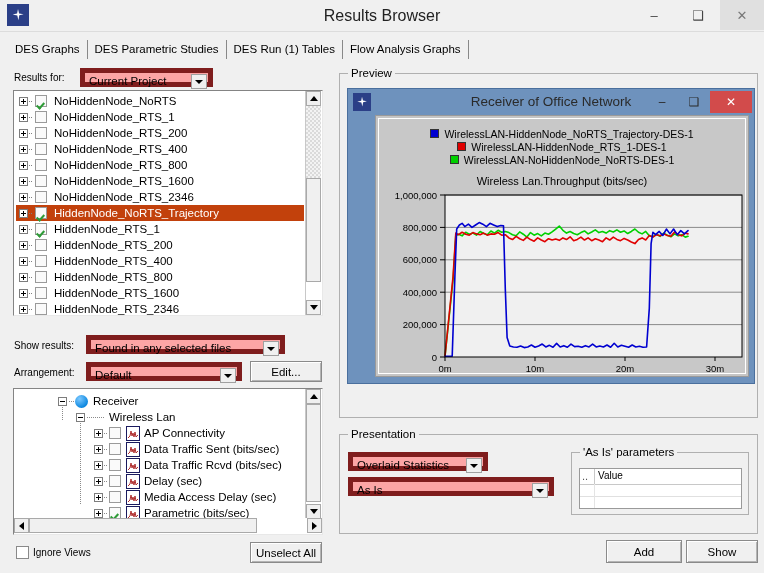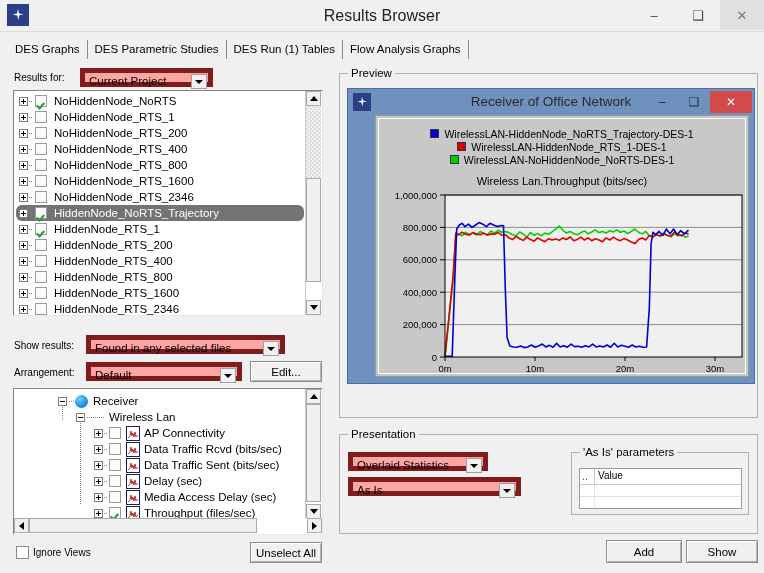--- a/index.html
+++ b/index.html
@@ -39,21 +39,21 @@
         border:1px solid #a0a0a0;box-sizing:border-box;display:flex;align-items:center;justify-content:center;}
   .caret{width:0;height:0;border-left:4px solid transparent;border-right:4px solid transparent;
          border-top:4px solid #000;}
 
   .listbox{position:absolute;background:#fff;border:2px inset #d6d6d6;
            border-top:1px solid #848484;border-left:1px solid #848484;
            border-right:1px solid #e8e8e8;border-bottom:1px solid #e8e8e8;
            box-sizing:border-box;overflow:hidden;}
   .filerow{position:relative;height:16px;line-height:16px;padding-left:18px;white-space:nowrap;
            font-size:11.5px;}
-  .filerow.sel{background:#737373;color:#fff;border-radius:6px;}
+  .filerow.sel{background:#c2410c;color:#fff;}
   .expander{position:absolute;left:3px;top:4px;width:9px;height:9px;border:1px solid #7d7d7d;
             background:#fff;box-sizing:border-box;}
   .expander:before{content:"";position:absolute;left:1px;top:3px;width:5px;height:1px;background:#000;}
   .expander:after{content:"";position:absolute;left:3px;top:1px;width:1px;height:5px;background:#000;}
   .dotline{position:absolute;left:13px;top:8px;width:4px;height:1px;
            background:repeating-linear-gradient(to right,#808080 0 1px,transparent 1px 2px);}
   .cbx{position:absolute;left:19px;top:2px;width:12px;height:12px;border:1px solid #9a9a9a;
        background:#fafafa;box-sizing:border-box;}
   .cbx.checked:after{content:"";position:absolute;left:2px;top:5px;width:3px;height:6px;
        border:solid #2e9b37;border-width:0 2px 2px 0;transform:rotate(42deg);}
@@ -306,33 +306,33 @@
         <div class="trow">
           <span class="t-exp" style="left:80px"></span>
           <span class="hdots" style="left:90px;top:8px;width:4px"></span>
           <span class="t-cbx" style="left:95px"></span>
           <span class="statico" style="left:112px">
             <svg width="12" height="13" viewBox="0 0 12 13">
               <rect width="12" height="13" fill="#ffffff"></rect>
               <polyline points="1,11 3,9 4,4 5,9 6,6 7,10 8,5 9,10 11,8" fill="none" stroke="#b03030" stroke-width="1"></polyline>
             </svg>
           </span>
-          <span class="t-label" style="left:130px">Data Traffic Rcvd (bits/sec)</span>
+          <span class="t-label" style="left:130px">Data Traffic Sent (bits/sec)</span>
         </div>
         <div class="trow">
           <span class="t-exp" style="left:80px"></span>
           <span class="hdots" style="left:90px;top:8px;width:4px"></span>
           <span class="t-cbx" style="left:95px"></span>
           <span class="statico" style="left:112px">
             <svg width="12" height="13" viewBox="0 0 12 13">
               <rect width="12" height="13" fill="#ffffff"></rect>
               <polyline points="1,11 3,9 4,4 5,9 6,6 7,10 8,5 9,10 11,8" fill="none" stroke="#b03030" stroke-width="1"></polyline>
             </svg>
           </span>
-          <span class="t-label" style="left:130px">Data Traffic Sent (bits/sec)</span>
+          <span class="t-label" style="left:130px">Data Traffic Rcvd (bits/sec)</span>
         </div>
         <div class="trow">
           <span class="t-exp" style="left:80px"></span>
           <span class="hdots" style="left:90px;top:8px;width:4px"></span>
           <span class="t-cbx" style="left:95px"></span>
           <span class="statico" style="left:112px">
             <svg width="12" height="13" viewBox="0 0 12 13">
               <rect width="12" height="13" fill="#ffffff"></rect>
               <polyline points="1,11 3,9 4,4 5,9 6,6 7,10 8,5 9,10 11,8" fill="none" stroke="#b03030" stroke-width="1"></polyline>
             </svg>
@@ -354,21 +354,21 @@
         <div class="trow">
           <span class="t-exp" style="left:80px"></span>
           <span class="hdots" style="left:90px;top:8px;width:4px"></span>
           <span class="t-cbx checked" style="left:95px"></span>
           <span class="statico" style="left:112px">
             <svg width="12" height="13" viewBox="0 0 12 13">
               <rect width="12" height="13" fill="#ffffff"></rect>
               <polyline points="1,11 3,9 4,4 5,9 6,6 7,10 8,5 9,10 11,8" fill="none" stroke="#b03030" stroke-width="1"></polyline>
             </svg>
           </span>
-          <span class="t-label" style="left:130px">Throughput (files/sec)</span>
+          <span class="t-label" style="left:130px">Parametric (bits/sec)</span>
         </div>
         <span class="vdots" style="left: 48px; top: 14px; height: 14px;"></span>
         <span class="vdots" style="left: 66px; top: 30px; height: 82px;"></span>
       </div>
 
     <div class="vsb" style="right:0;top:0;width:16px;height:130px;">
       <div class="btn up">
           <i class="tri-up"></i>
         </div>
       <div class="thumb" style="top:15px;height:98px;"></div>
@@ -471,21 +471,21 @@
   <div class="group" style="left:339px;top:434px;width:419px;height:100px;">
     <div class="gtitle">Presentation</div>
   </div>
 
   <div class="combo" style="left:348px;top:452px;width:140px;">
     <div class="val">Overlaid Statistics</div>
     <div class="arrowbtn">
         <i class="caret"></i>
       </div>
   </div>
-  <div class="combo" style="left:348px;top:477px;width:173px;">
+  <div class="combo" style="left:348px;top:477px;width:206px;">
     <div class="val">As Is</div>
     <div class="arrowbtn">
         <i class="caret"></i>
       </div>
   </div>
 
   <div class="group" style="left:571px;top:452px;width:178px;height:63px;">
     <div class="gtitle">'As Is' parameters</div>
   </div>
   <div style="position:absolute;left:579px;top:468px;width:163px;height:41px;background:#fff;border:1px solid #9a9a9a;box-sizing:border-box;">

